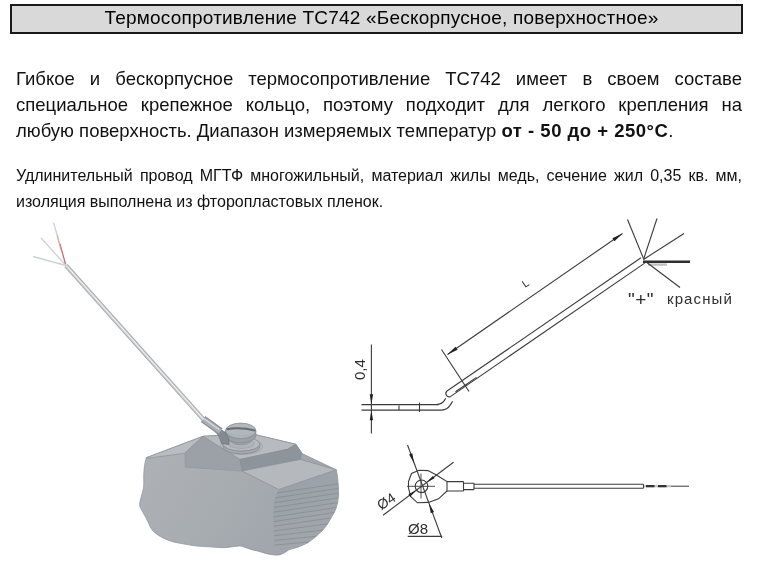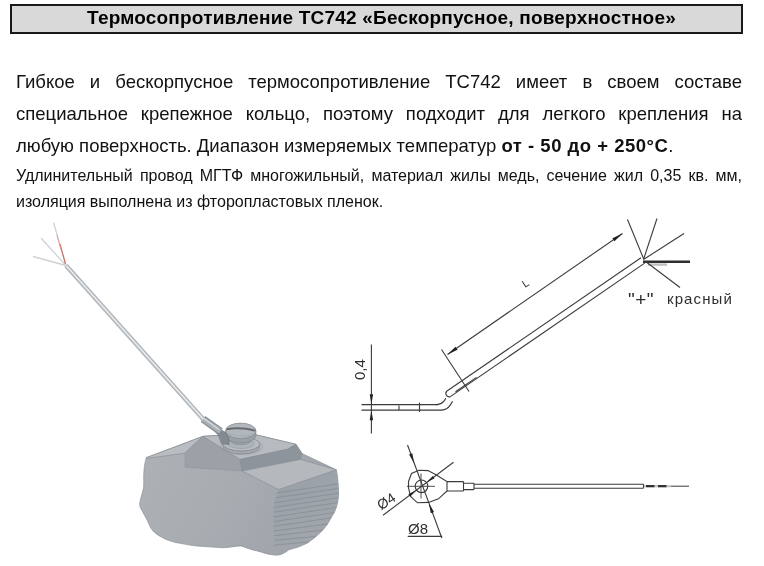--- a/index.html
+++ b/index.html
@@ -1,18 +1,18 @@
 <!DOCTYPE html>
 <html><head>
 <meta charset="utf-8">
 <style>
   html,body{margin:0;padding:0;background:#ffffff;}
   body{width:764px;height:566px;position:relative;font-family:"Liberation Sans",sans-serif;overflow:hidden;}
-  .titlebox{position:absolute;left:10px;top:4px;width:729px;height:26px;background:#d9d9d9;border:2px solid #1a1a1a;text-align:center;text-indent:10px;font-weight:bold;font-size:19px;line-height:23px;letter-spacing:0.2px;color:#000;}
-  .p1{position:absolute;left:16px;top:66px;width:726px;font-size:18.5px;line-height:32px;color:#111;text-align:justify;}
+  .titlebox{position:absolute;left:10px;top:4px;width:729px;height:26px;background:#d9d9d9;border:2px solid #1a1a1a;text-align:center;text-indent:10px;font-weight:normal;font-size:19px;line-height:23px;letter-spacing:0.2px;color:#000;}
+  .p1{position:absolute;left:16px;top:66px;width:726px;font-size:18.5px;line-height:26px;color:#111;text-align:justify;}
   .p2{position:absolute;left:16px;top:163px;width:726px;font-size:16px;line-height:26px;color:#111;text-align:justify;}
 </style>
 </head>
 <body>
 <div class="titlebox">Термосопротивление ТС742 «Бескорпусное, поверхностное»</div>
 <div class="p1">Гибкое и бескорпусное термосопротивление ТС742 имеет в своем составе специальное крепежное кольцо, поэтому подходит для легкого крепления на любую поверхность. Диапазон измеряемых температур <b style="letter-spacing:0.5px">от&nbsp;-&nbsp;50 до&nbsp;+&nbsp;250°С</b>.</div>
 <div class="p2">Удлинительный провод МГТФ многожильный, материал жилы медь, сечение жил 0,35&nbsp;кв.&nbsp;мм, изоляция выполнена из фторопластовых пленок.</div>
 <svg width="764" height="566" viewBox="0 0 764 566" style="position:absolute;left:0;top:0;">
 <defs>
   <linearGradient id="gFront" x1="0" y1="0" x2="1" y2="0.35">

